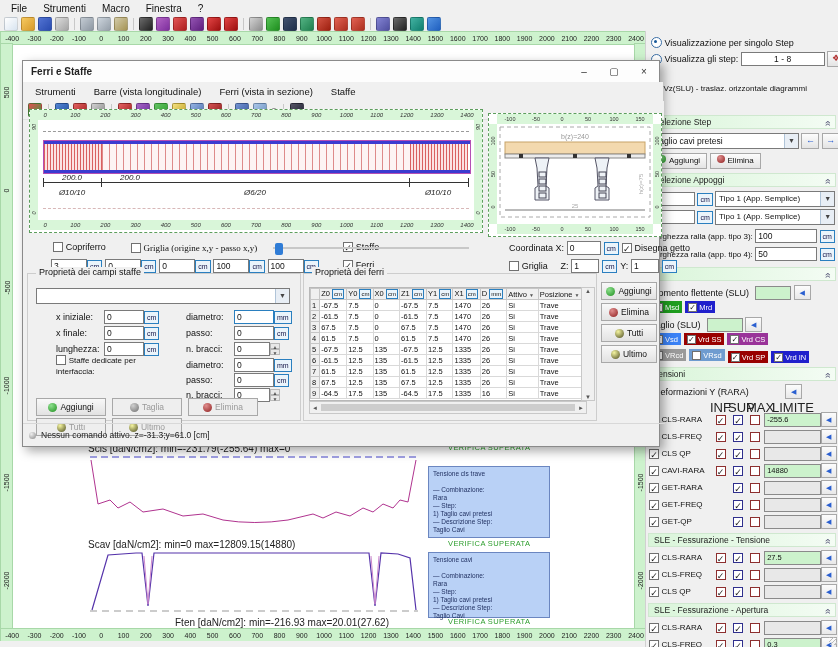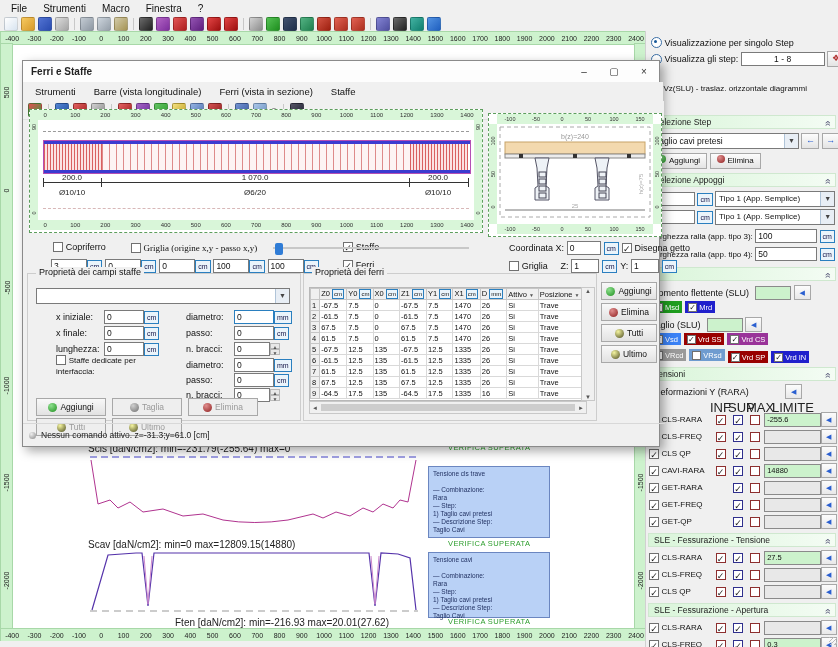--- a/index.html
+++ b/index.html
@@ -30,21 +30,21 @@
   
   #dialog{position:absolute;left:22px;top:60px;width:636px;height:385px;background:#f0f0f0;border:1px solid #8a8a8a;box-shadow:4px 4px 10px rgba(0,0,0,.35);z-index:10;}
   #dlg-titlebar{position:absolute;left:0;top:0;width:100%;height:21px;background:#fdfdfd;border-bottom:1px solid #e4e4e4;display:flex;align-items:center;}
   #dlg-title{flex:1;padding-left:8px;font-size:10px;color:#222;font-weight:bold;}
   .wbtn{width:30px;height:20px;text-align:center;line-height:20px;font-size:10px;color:#333;}
   #dlg-menubar{position:absolute;left:0;top:21px;width:100%;height:19px;display:flex;align-items:center;gap:2px;padding-left:4px;background:#f0f0f0;}
   .dmi{padding:2px 8px;font-size:9.5px;}
   #dlg-toolbar{position:absolute;left:0;top:40px;width:100%;height:18px;display:flex;align-items:center;gap:4px;padding-left:5px;background:#f0f0f0;border-bottom:1px solid #e2e2e2;}
   .dti{width:12px;height:12px;border-radius:2px;border:1px solid rgba(0,0,0,.2);}
   
-  #longview{position:absolute;left:6px;top:48px;width:452px;height:122px;border:1px dashed #5d9e5d;background:#fff;}
+  #longview{position:absolute;left:6px;top:48px;width:452px;height:122px;border:1px dashed #5d9e5d;background:#fff;font-style:italic;}
   .lvstrip{position:absolute;left:0;width:100%;height:10px;background:#d9f6d9;display:flex;align-items:center;}
   .lvstrip span{flex:1;text-align:center;font-size:6px;color:#333;}
   .lvside{position:absolute;top:10px;width:8px;height:100px;background:#d9f6d9;display:flex;flex-direction:column;justify-content:space-between;align-items:center;padding:4px 0;box-sizing:border-box;}
   .lvside span{transform:rotate(-90deg);font-size:5.5px;color:#333;}
   #lv-canvas{position:absolute;left:8px;top:10px;width:436px;height:100px;background:#fff;}
   #beam{position:absolute;left:5px;top:20px;width:426px;height:32px;border:1px solid #b44fb4;display:flex;}
   .seg{height:100%;}
   .dense{background:repeating-linear-gradient(90deg,#d96060 0 1px,#fbe3e3 1px 3px);}
   .sparse{background:repeating-linear-gradient(90deg,#de8a8a 0 1px,#fdf3f3 1px 7px);}
   .beamband{position:absolute;left:0;width:100%;height:3px;background:#3b3bd0;}
@@ -582,21 +582,20 @@
         <div id="lv-dash1"></div>
         <div id="beam">
           <div class="seg dense" style="width:58px;"></div>
           <div class="seg sparse" style="width:308px;"></div>
           <div class="seg dense" style="width:58px;"></div>
           <div class="beamband" style="top:0;"></div>
           <div class="beamband" style="bottom:0;"></div>
         </div>
         <div class="dimlabels">
           <b style="width:58px;">200.0</b>
-          <b style="width:308px;">1 070.0</b>
           <b style="width:58px;">200.0</b>
         </div>
         <div id="lv-dimline">
           <div class="dimtick" style="left:0;"></div>
             <div class="dimtick" style="left:58px;"></div>
           <div class="dimtick" style="left:366px;"></div>
             <div class="dimtick" style="left:425px;"></div>
         </div>
         <div class="philabels">
           <b style="width:58px;text-align:center;font-weight:normal;">Ø10/10</b>

